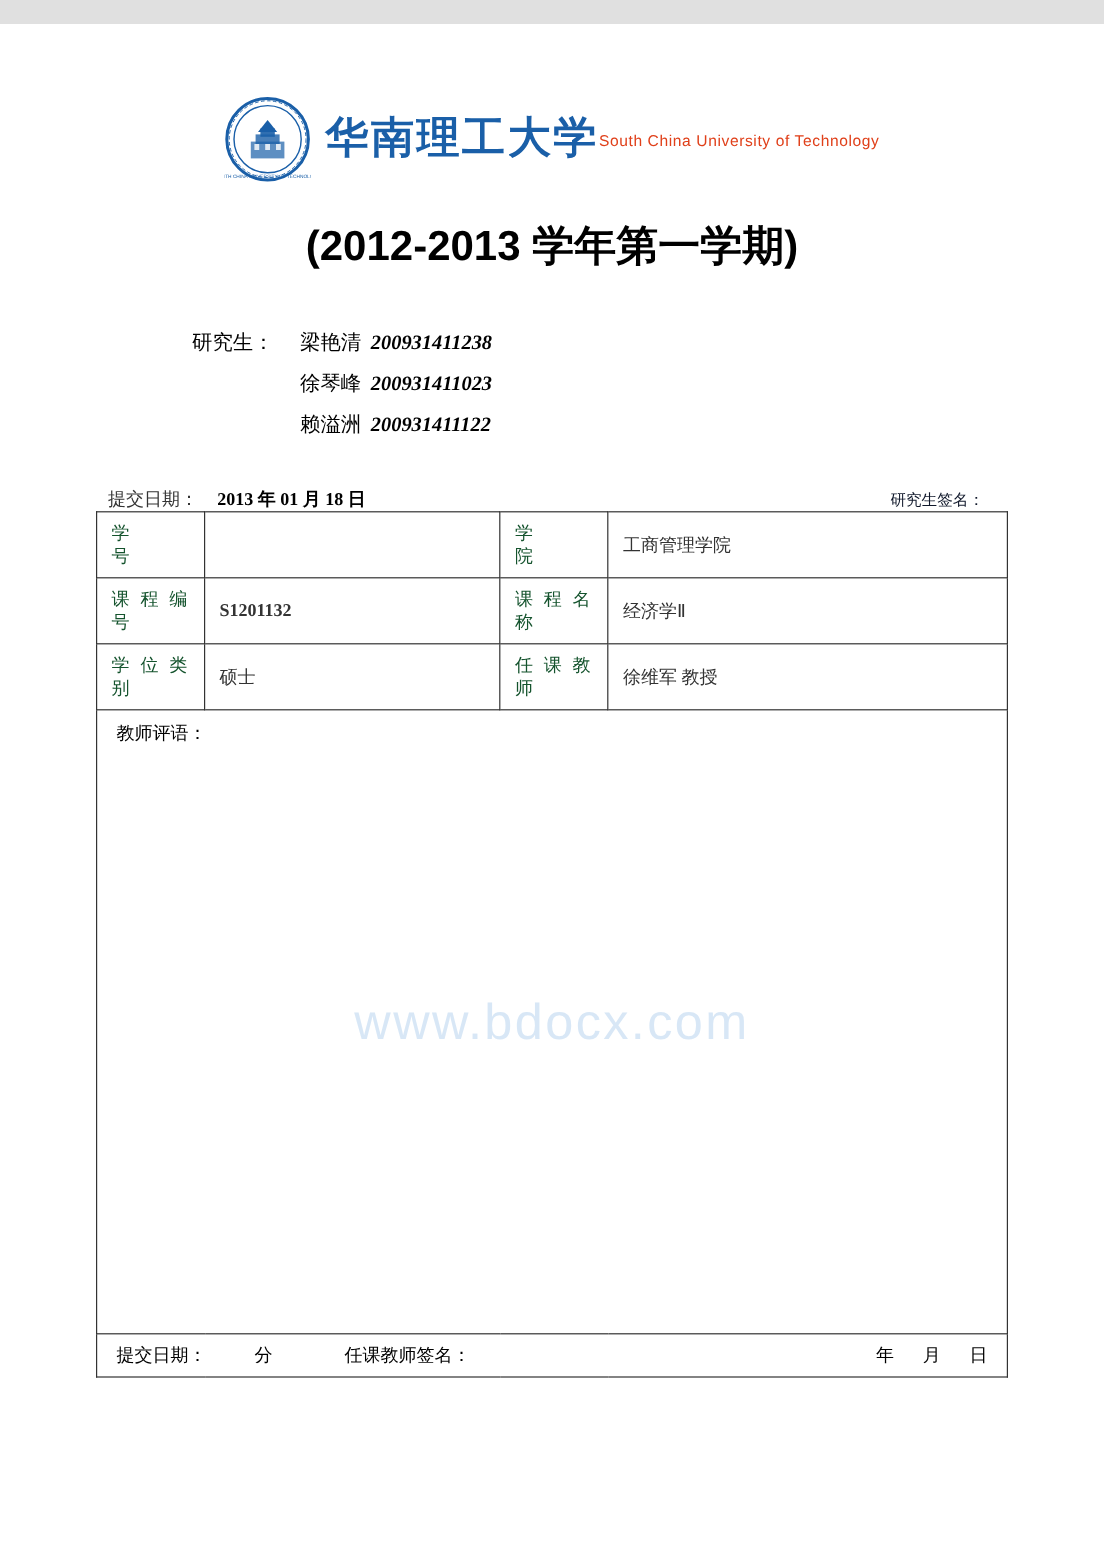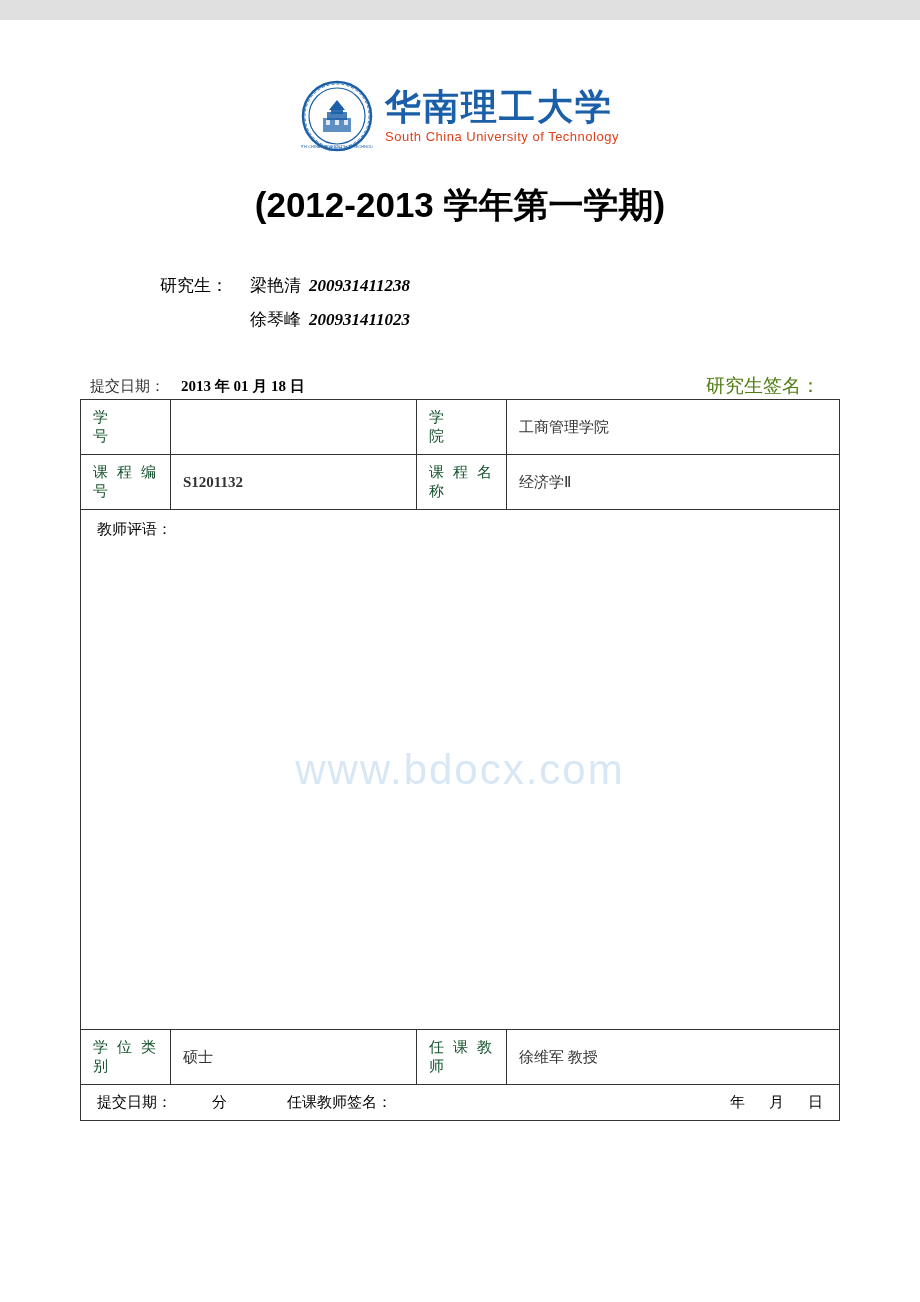--- a/index.html
+++ b/index.html
@@ -27,22 +27,22 @@
       align-items: center;
       margin-bottom: 30px;
       gap: 12px;
     }
     .logo-emblem {
       width: 72px;
       height: 72px;
     }
     .logo-text-block {
       display: flex;
-      flex-direction: column;
-      align-items: flex-start;
+      flex-direction: row;
+      align-items: center;
     }
     .logo-chinese {
       font-size: 36px;
       color: #1a5fa8;
       font-family: "STKaiti", "KaiTi", serif;
       font-weight: bold;
       line-height: 1.1;
       letter-spacing: 2px;
     }
     .logo-english {
@@ -98,22 +98,22 @@
     .submit-label {
       margin-right: 16px;
       color: #333;
     }
     .submit-date-text {
       font-weight: bold;
     }
     .signature-label {
       margin-left: auto;
       margin-right: 20px;
-      color: #4d7c0f;
-      font-size: 19px;
+      color: #0f172a;
+      font-size: 13px;
     }
 
     
     .info-table {
       width: 100%;
       border-collapse: collapse;
       font-size: 15px;
       margin-top: 0;
     }
     .info-table td {
@@ -200,20 +200,24 @@
   <div class="authors-section">
     <div class="student-row">
       <span class="student-label">研究生：</span>
       <span class="student-name">梁艳清</span>
       <span class="student-id">200931411238</span>
     </div>
     <div class="student-row indent-row">
       <span class="student-name">徐琴峰</span>
       <span class="student-id">200931411023</span>
     </div>
+    <div class="student-row indent-row">
+      <span class="student-name">赖溢洲</span>
+      <span class="student-id">200931411122</span>
+    </div>
   </div>
 
   <div class="submit-line">
     <span class="submit-label">提交日期：</span>
     <span class="submit-date-text">2013 年 01 月 18 日</span>
     <span class="signature-label">研究生签名：</span>
   </div>
 
   <table class="info-table">
 
@@ -226,31 +230,31 @@
     </tr>
 
     <tr>
       <td class="cell-label">课程编号</td>
       <td class="cell-value bold-val">S1201132</td>
       <td class="cell-label">课程名称</td>
       <td class="cell-value">经济学Ⅱ</td>
     </tr>
 
     <tr>
+      <td class="cell-label">学位类别</td>
+      <td class="cell-value">硕士</td>
+      <td class="cell-label">任课教师</td>
+      <td class="cell-value">徐维军  教授</td>
+    </tr>
+
+    <tr>
       <td colspan="4" class="comment-section" style="height:520px; vertical-align:top; padding:10px 16px; position:relative;">
         <span style="font-size:15px;">教师评语：</span>
         <div class="watermark">www.bdocx.com</div>
       </td>
-    </tr>
-
-    <tr>
-      <td class="cell-label">学位类别</td>
-      <td class="cell-value">硕士</td>
-      <td class="cell-label">任课教师</td>
-      <td class="cell-value">徐维军  教授</td>
     </tr>
 
     <tr class="score-row">
       <td colspan="4">
         <div class="score-row-inner">
           <span>提交日期：</span>
           <span style="margin-left:40px;">分</span>
           <span style="margin-left:60px;">任课教师签名：</span>
           <span class="score-right">
             <span>年</span>

